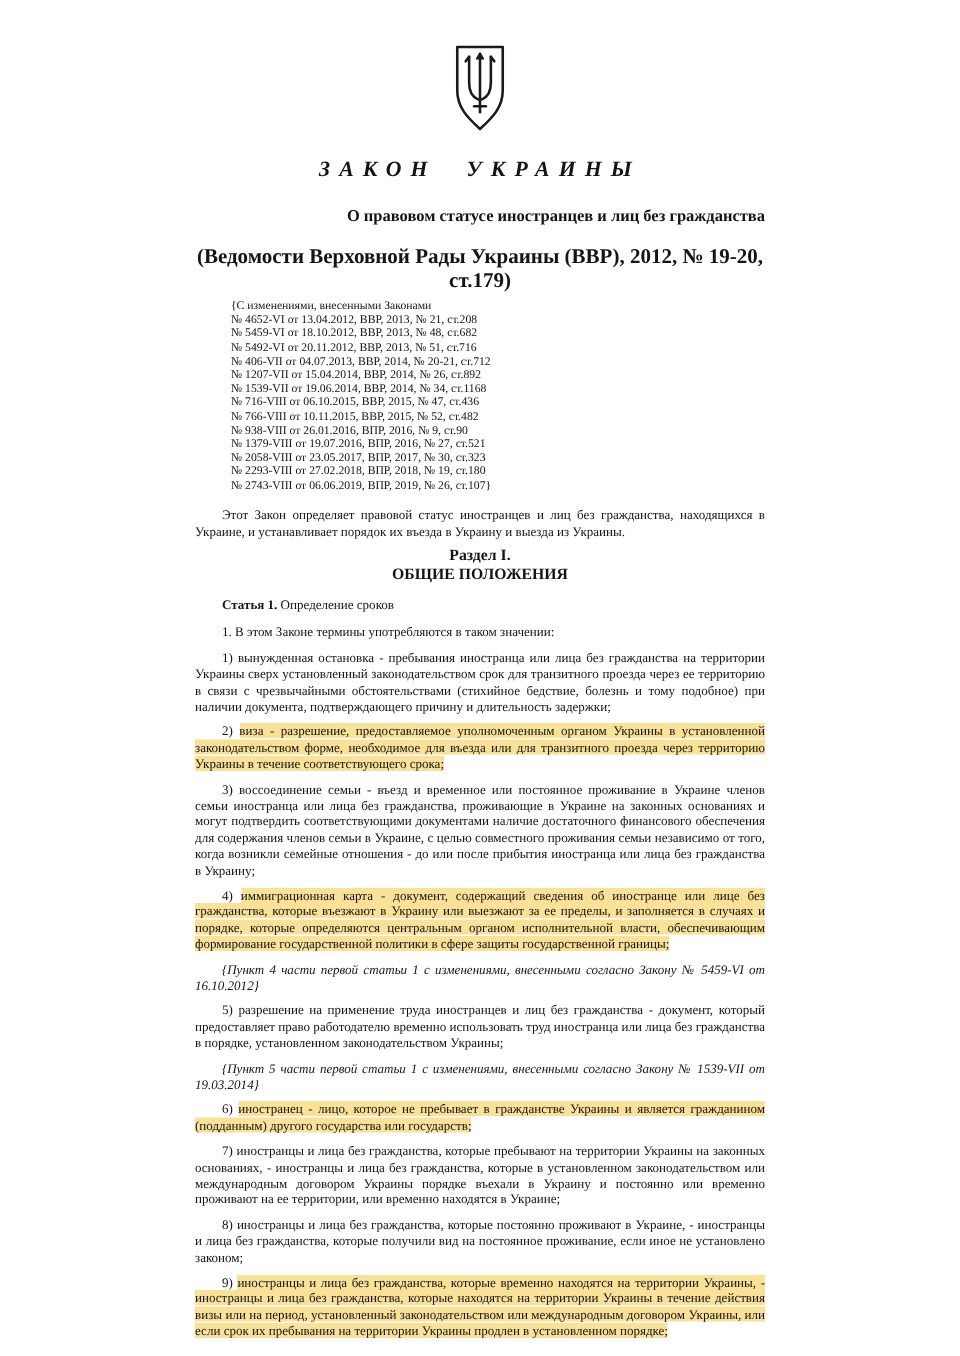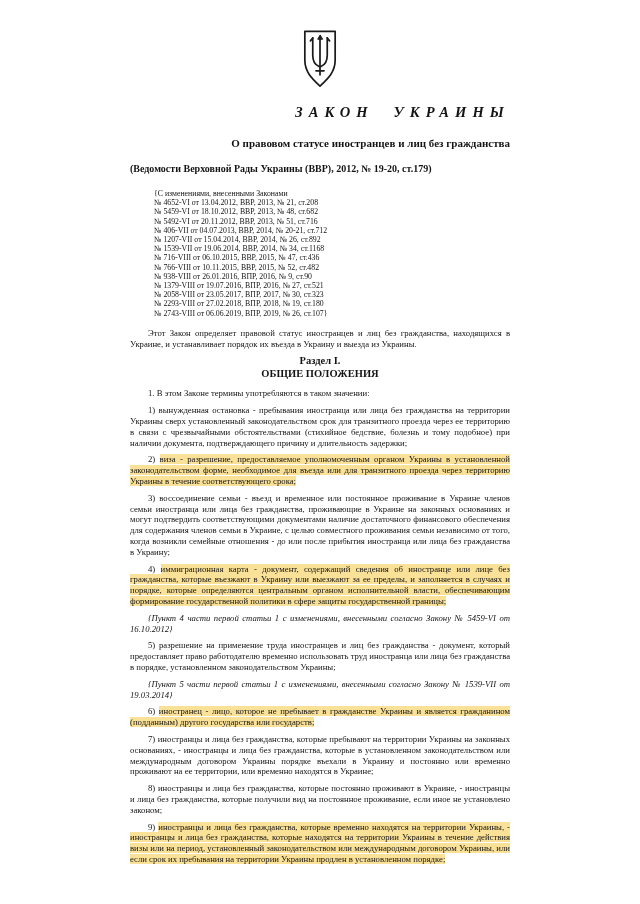--- a/index.html
+++ b/index.html
@@ -7,29 +7,29 @@
     position:relative; width:640px; height:904px; margin:0 auto;
     background:#ffffff; overflow:hidden;
     font-family:"Liberation Serif","DejaVu Serif",serif; color:#141414;
   }
   .doc { width:380px; margin:0 auto; padding-top:30px; }
 
   .emblem-wrap { text-align:center; margin-bottom:12px; }
   .emblem-wrap svg { display:inline-block; }
 
   .law-title {
-    text-align:right; font-weight:bold; font-style:italic;
+    text-align:center; font-weight:bold; font-style:italic;
     font-size:14.5px; letter-spacing:0.42em; word-spacing:0.7em;
     margin:2px 0 16px;
   }
   .law-subtitle {
     text-align:right; font-weight:bold; font-size:11px; margin:0 0 14px;
   }
   .gazette {
-    text-align:left; font-weight:bold; font-size:10px; margin:0 0 15px;
+    text-align:center; font-weight:bold; font-size:14px; margin:0 0 3px;
   }
 
   .amendments { margin:0 0 10px 24px; font-size:7.8px; line-height:9.2px; }
   .amend-line { margin:0; }
 
   p.body, p.note, p.item {
     margin:0 0 6px; text-align:justify; text-indent:18px;
     font-size:8.7px; line-height:10.8px;
   }
   p.note { font-style:italic; }
@@ -88,20 +88,23 @@
         </div>
     </div>
 
     <p class="body">Этот Закон определяет правовой статус иностранцев и лиц без гражданства, находящихся в Украине, и устанавливает порядок их въезда в Украину и выезда из Украины.</p>
 
     <div class="section-block">
       <div class="section-label">Раздел I.</div>
       <div class="section-heading">ОБЩИЕ ПОЛОЖЕНИЯ</div>
     </div>
 
+    <div class="article-line">
+      <span class="article-label">Статья 1.</span><span> Определение сроков</span>
+    </div>
 
     <p class="body">1. В этом Законе термины употребляются в таком значении:</p>
 
     <div id="blocks">
         <p class="item"><span class="num">1) </span><span class="">вынужденная остановка - пребывания иностранца или лица без гражданства на территории Украины сверх установленный законодательством срок для транзитного проезда через ее территорию в связи с чрезвычайными обстоятельствами (стихийное бедствие, болезнь и тому подобное) при наличии документа, подтверждающего причину и длительность задержки;</span></p>
         <p class="item"><span class="num">2) </span><span class="hl">виза - разрешение, предоставляемое уполномоченным органом Украины в установленной законодательством форме, необходимое для въезда или для транзитного проезда через территорию Украины в течение соответствующего срока;</span></p>
         <p class="item"><span class="num">3) </span><span class="">воссоединение семьи - въезд и временное или постоянное проживание в Украине членов семьи иностранца или лица без гражданства, проживающие в Украине на законных основаниях и могут подтвердить соответствующими документами наличие достаточного финансового обеспечения для содержания членов семьи в Украине, с целью совместного проживания семьи независимо от того, когда возникли семейные отношения - до или после прибытия иностранца или лица без гражданства в Украину;</span></p>
         <p class="item"><span class="num">4) </span><span class="hl">иммиграционная карта - документ, содержащий сведения об иностранце или лице без гражданства, которые въезжают в Украину или выезжают за ее пределы, и заполняется в случаях и порядке, которые определяются центральным органом исполнительной власти, обеспечивающим формирование государственной политики в сфере защиты государственной границы;</span></p>
         <p class="note">{Пункт 4 части первой статьи 1 с изменениями, внесенными согласно Закону № 5459-VI от 16.10.2012}</p>
         <p class="item"><span class="num">5) </span><span class="">разрешение на применение труда иностранцев и лиц без гражданства - документ, который предоставляет право работодателю временно использовать труд иностранца или лица без гражданства в порядке, установленном законодательством Украины;</span></p>

